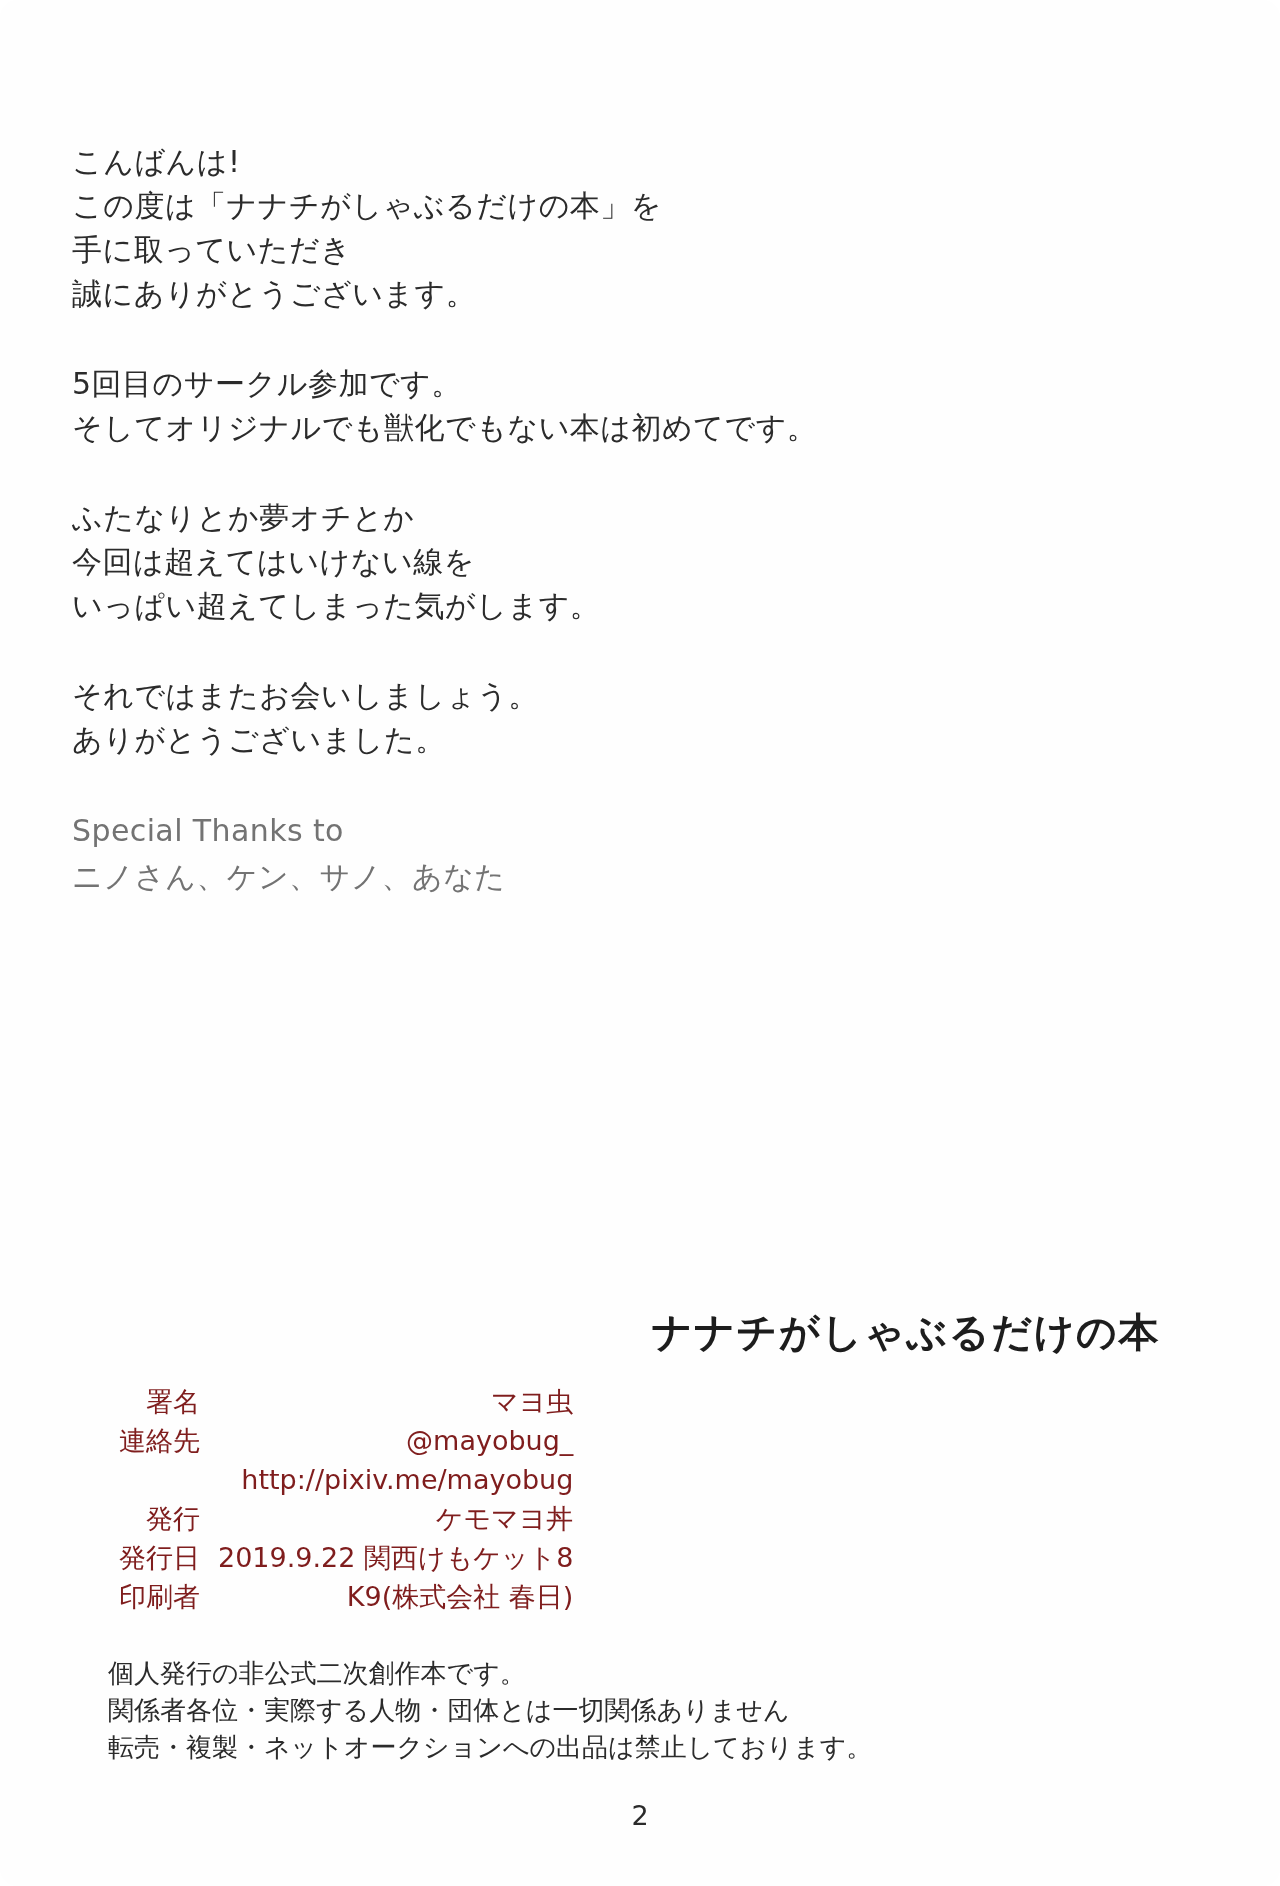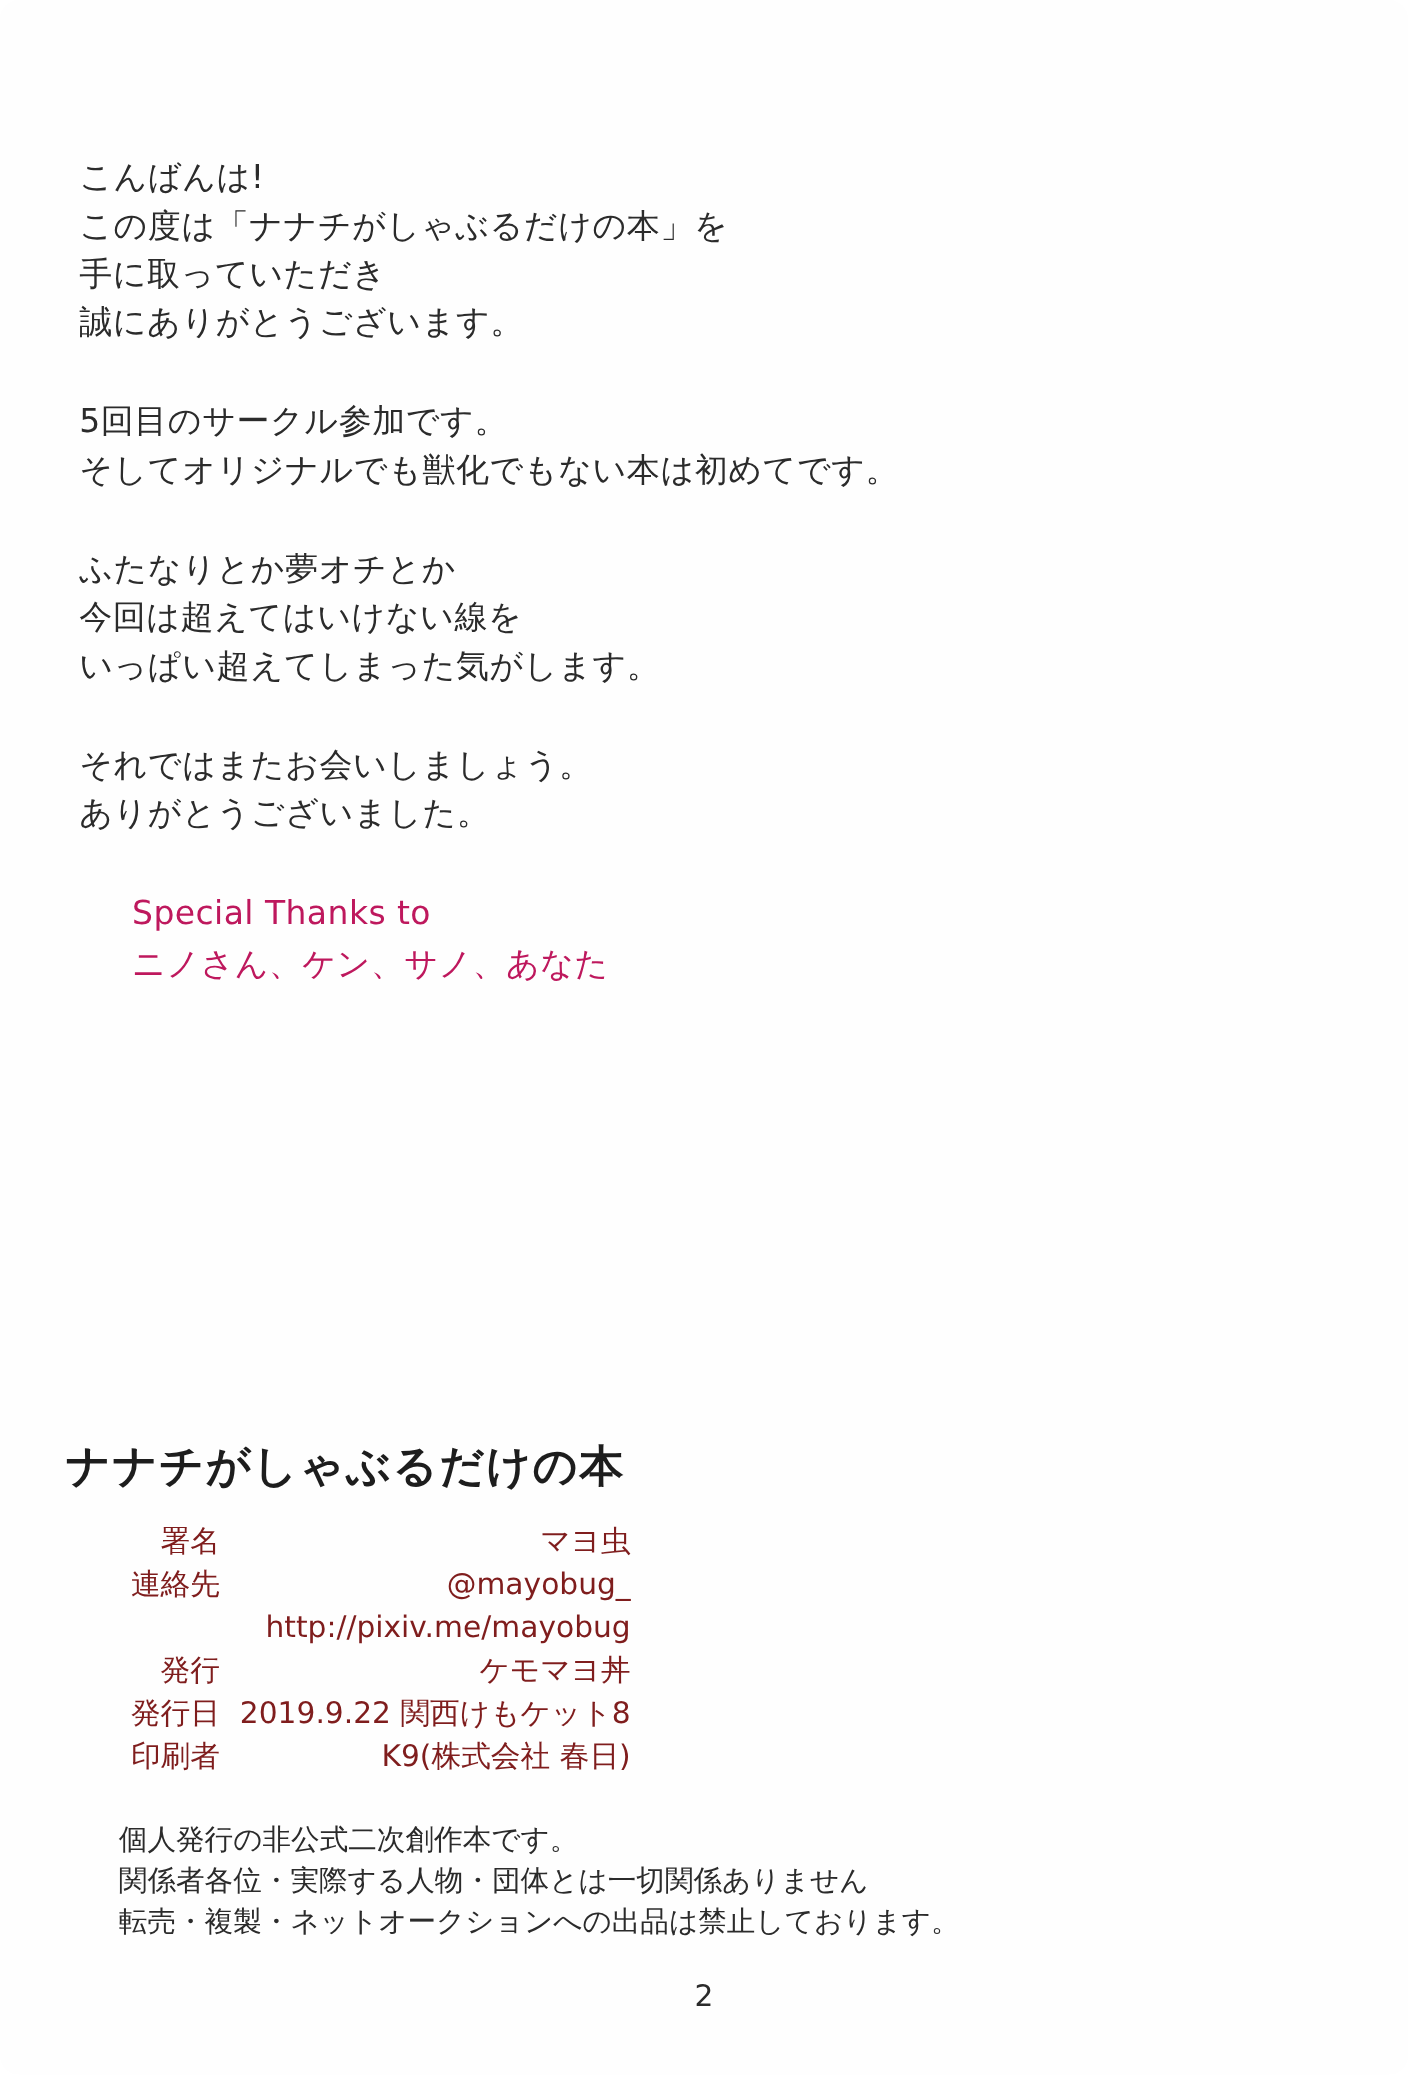--- a/index.html
+++ b/index.html
@@ -39,38 +39,38 @@
     line-height: 44px;
     letter-spacing: 0.5px;
     color: #2b2b2b;
     white-space: pre;
   }
 
   .thanks-head {
     font-size: 30px;
     line-height: 46px;
     letter-spacing: 0.4px;
-    color: #be185d;
-    margin-left: 48px;
+    color: #737373;
   }
 
   
   .colophon {
     position: absolute;
     left: 60px;
     top: 1305px;
     width: 1100px;
   }
   .colophon-title {
     font-size: 40px;
     font-weight: bold;
     letter-spacing: 1.5px;
     color: #1d1d1d;
     margin-bottom: 22px;
     white-space: pre;
+    text-align: right;
   }
   .credit-table {
     border-collapse: collapse;
   }
   .credit-table td {
     padding: 0;
     vertical-align: top;
     font-size: 27px;
     line-height: 39px;
     color: #7f1d1d;

